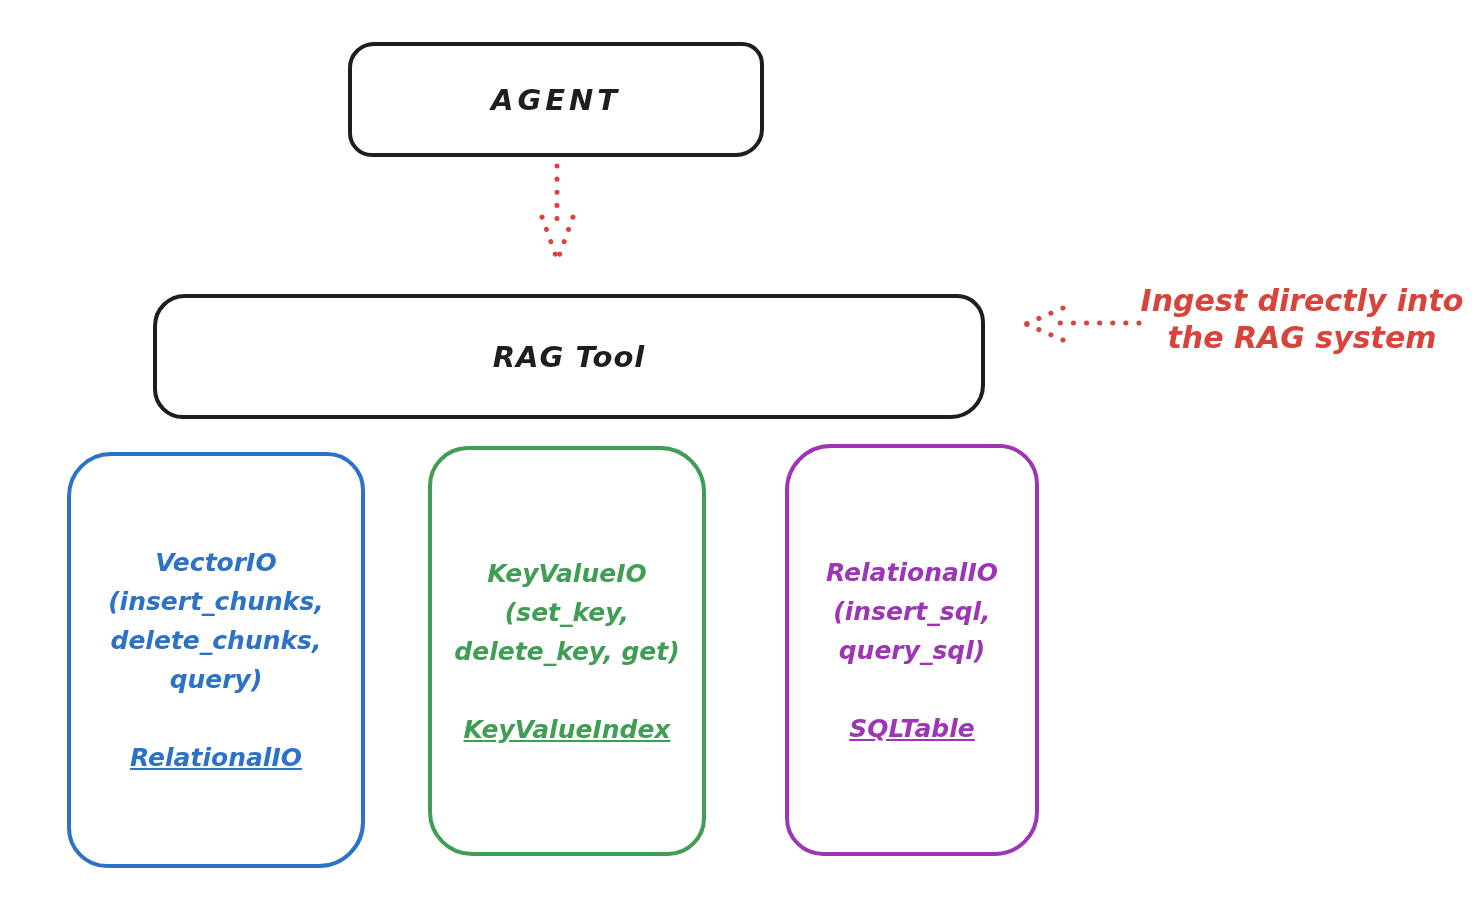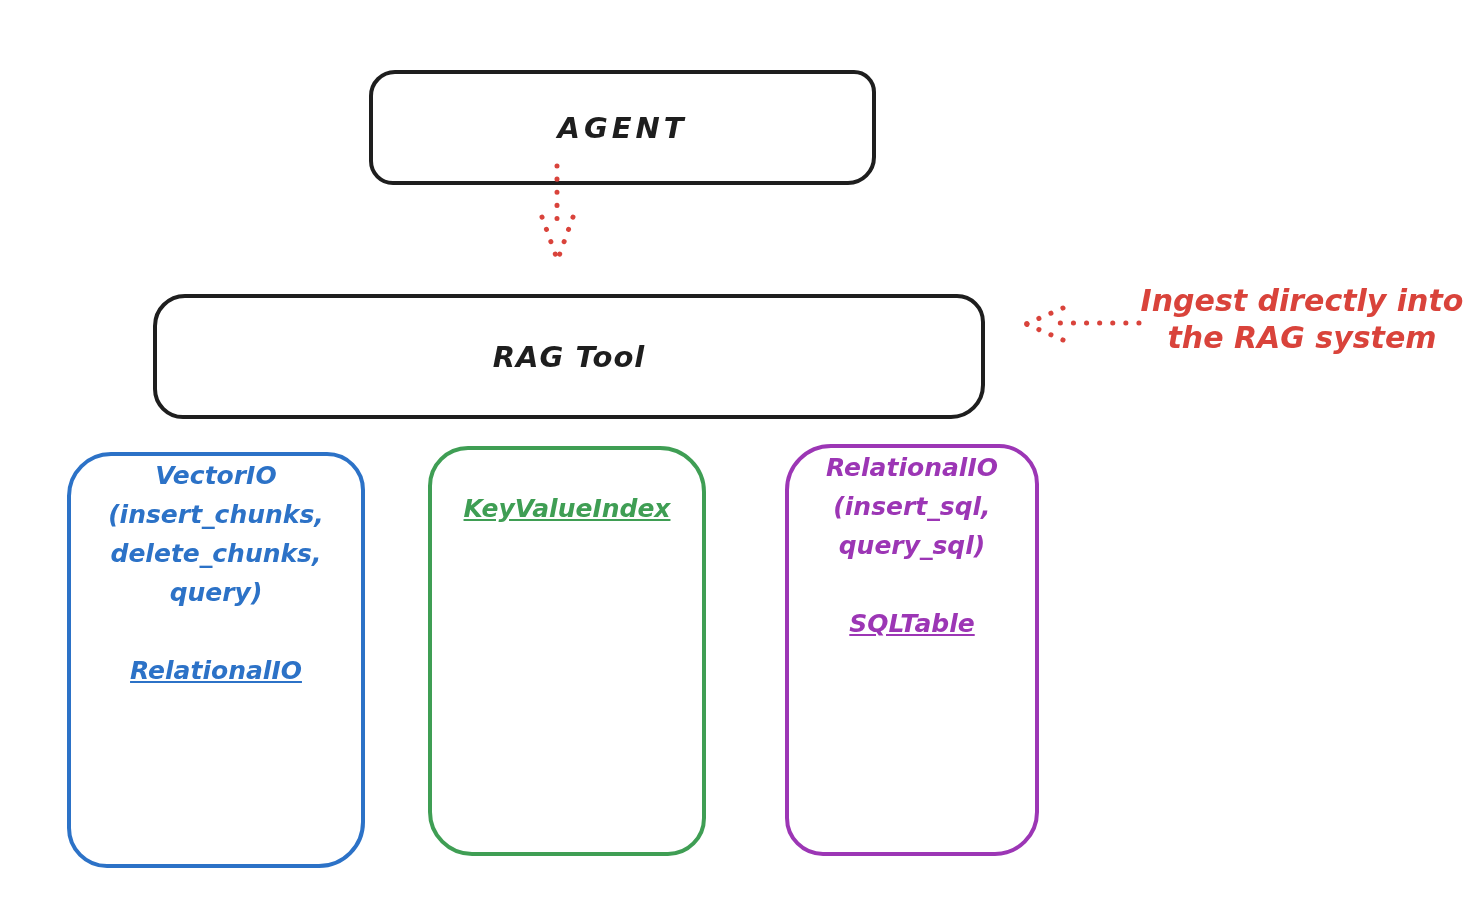--- a/index.html
+++ b/index.html
@@ -22,37 +22,37 @@
     align-items: center;
     justify-content: center;
     border: 4px solid; 
     background: #ffffff;
     box-sizing: border-box;
     font-weight: bold;
     font-size: 29px;
     font-style: italic;
   }
   .node-agent {
-    left: 369px; top: 42px; width: 507px; height: 115px;
+    left: 348px; top: 42px; width: 416px; height: 115px;
     border-radius: 26px 22px 28px 24px;
     letter-spacing: 4px;
-    margin-top: 28px;
   }
   .node-rag {
     left: 153px; top: 270px; width: 832px; height: 125px;
     border-radius: 32px 28px 34px 30px;
     letter-spacing: 1px;
     margin-top: 24px;
   }
   
   .io-box {
     position: absolute;
     display: flex;
     flex-direction: column;
     align-items: center;
+    justify-content: center;
     border: 4px solid; 
     background: #ffffff;
     box-sizing: border-box;
     text-align: center;
     font-size: 25px;
     font-weight: bold;
     font-style: italic;
     line-height: 39px;
   }
   .io-vector    { left: 67px;  top: 452px; width: 298px; height: 416px; border-radius: 44px 38px 46px 40px; }
@@ -107,20 +107,25 @@
     <div>
       <div>VectorIO</div>
       <div>(insert_chunks,</div>
       <div>delete_chunks,</div>
       <div>query)</div>
     </div>
     <div class="io-index">RelationalIO</div>
   </div>
 
   <div class="io-box io-keyvalue" style="color: rgb(63, 158, 84);">
+    <div>
+      <div>KeyValueIO</div>
+      <div>(set_key,</div>
+      <div>delete_key, get)</div>
+    </div>
     <div class="io-index">KeyValueIndex</div>
   </div>
 
   <div class="io-box io-relational" style="color: rgb(156, 54, 181);">
     <div>
       <div>RelationalIO</div>
       <div>(insert_sql,</div>
       <div>query_sql)</div>
     </div>
     <div class="io-index">SQLTable</div>

